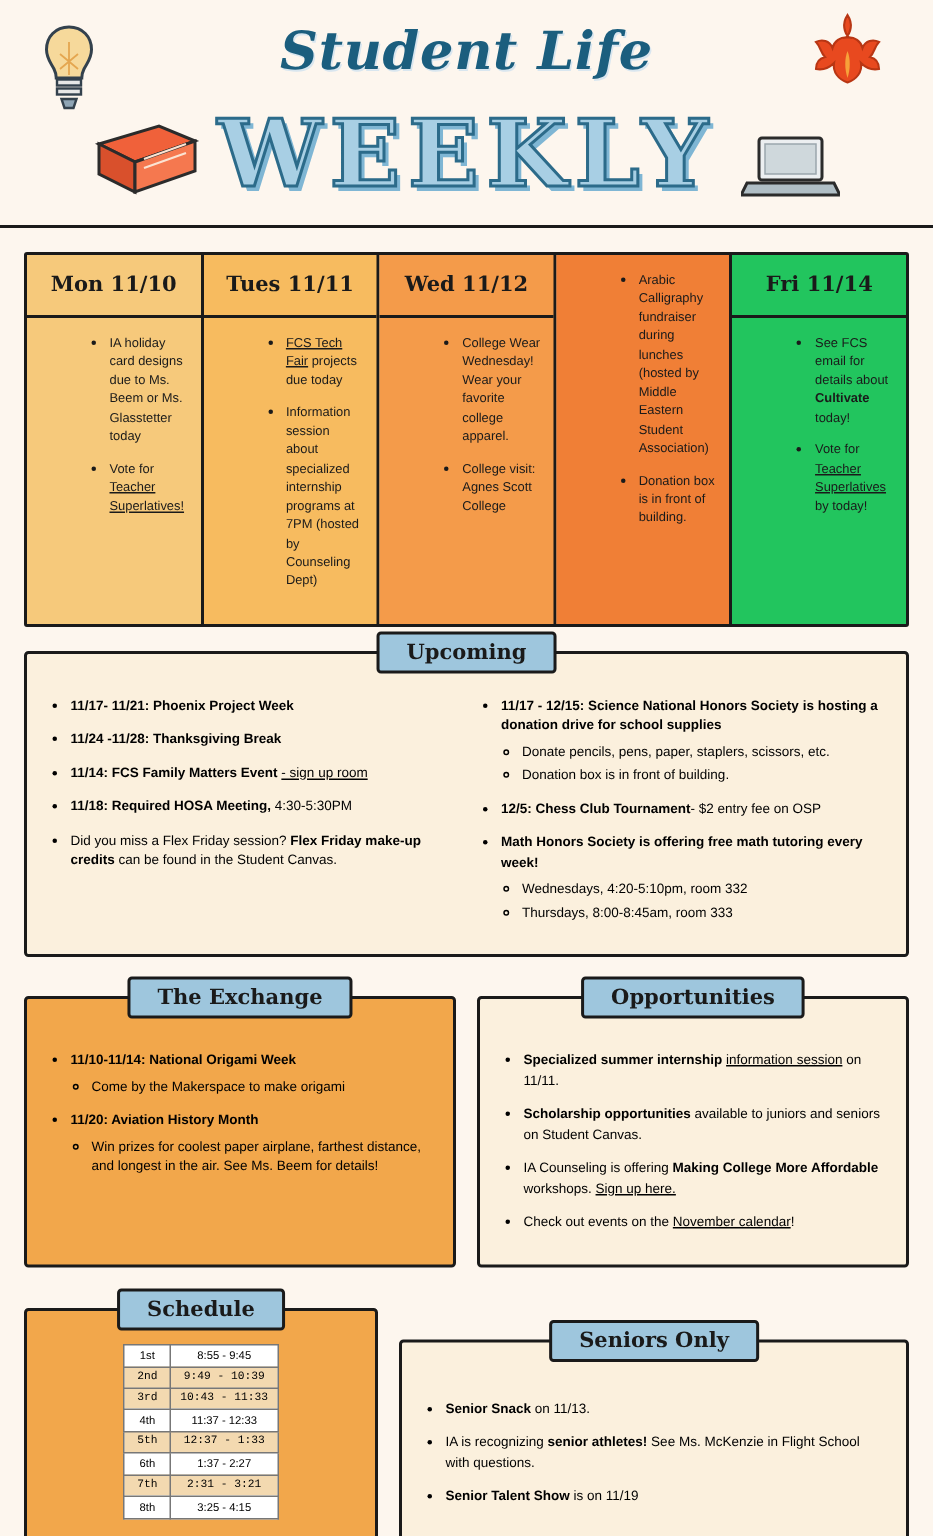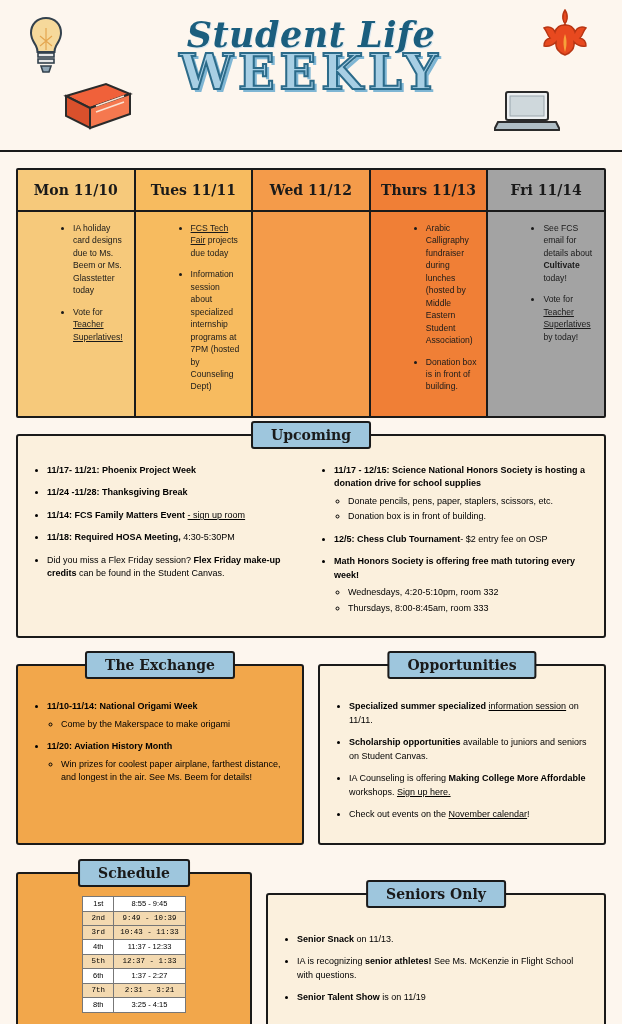--- a/index.html
+++ b/index.html
@@ -27,25 +27,25 @@
     font-family: "DejaVu Serif", serif;
     font-style: italic;
     font-weight: bold;
     font-size: 35px;
     color: #1b5e7e;
     letter-spacing: 0.5px;
     text-shadow: 1px 1px 0 #d9e6ef;
   }
   .title-big {
     position: absolute;
-    top: 41px; left: 0; right: 0;
+    top: 72px; left: 0; right: 0;
     text-align: center;
     font-family: "DejaVu Serif", serif;
     font-weight: bold;
-    font-size: 48px;
+    font-size: 62px;
     line-height: 62px;
     color: #a8cfe4;
     letter-spacing: 5px;
     -webkit-text-stroke: 2px #2c6b8a;
     text-shadow: 3px 3px 0 #7fb6d4;
   }
   .deco { position: absolute; }
   .deco-lightbulb { left: 22px; top: 14px; width: 48px; height: 62px; }
   .deco-book { left: 62px; top: 82px; width: 72px; height: 52px; }
   .deco-phoenix { right: 30px; top: 8px; width: 54px; height: 64px; }
@@ -144,21 +144,21 @@
   .sched-table tr.alt td { background: #f3d9b0; font-family: Liberation Mono, monospace; }
   .sched-table tr td { background: #ffffff; }
 
   .row-3 { display:flex; gap: 14px; margin: 0 16px; }
 
   
   .c1 { background: #f6c97b; }
   .c2 { background: #f7bb5f; }
   .c3 { background: #f49b4a; }
   .c4 { background: #f07f36; }
-  .c5 { background: #a3a3a3; }
+  .c5 { background: #22c55e; }
   .cream { background: #fbf0dd; }
   .orange-panel { background: #f2a74b; }
 </style>
 </head>
 <body>
 
 <div class="header">
   <svg class="deco deco-lightbulb" viewBox="0 0 48 62">
     <path d="M24 4c-9 0-15 6.5-15 15 0 6 3 9 5 13 1 2 1.5 4 1.5 6h17c0-2 .5-4 1.5-6 2-4 5-7 5-13 0-8.5-6-15-15-15z" fill="#f6d99b" stroke="#33414d" stroke-width="2"></path>
     <rect x="16" y="39" width="16" height="4" fill="#e7e7e7" stroke="#33414d" stroke-width="1.6"></rect>
@@ -206,24 +206,29 @@
     <div class="day-body">
       <ul>
         <li><span class="u">FCS Tech Fair</span> projects due today</li>
         <li>Information session about specialized internship programs at 7PM (hosted by Counseling Dept)</li>
       </ul>
     </div>
   </div>
 
   <div class="day-col c3">
     <div class="day-head">Wed 11/12</div>
+    <div class="day-body">
+      <ul>
+        <li>College Wear Wednesday! Wear your favorite college apparel.</li>
+        <li>College visit: Agnes Scott College</li>
+      </ul>
+    </div>
   </div>
 
   <div class="day-col c4">
-    <div class="day-head">Thurs 11/13</div>
     <div class="day-body">
       <ul>
         <li>Arabic Calligraphy fundraiser during lunches (hosted by Middle Eastern Student Association)</li>
         <li>Donation box is in front of building.</li>
       </ul>
     </div>
   </div>
 
   <div class="day-col c5">
     <div class="day-head">Fri 11/14</div>
@@ -285,21 +290,21 @@
         <ul>
             <li>Win prizes for coolest paper airplane, farthest distance, and longest in the air. See Ms. Beem for details!</li>
           </ul>
       </li>
     </ul>
   </div>
 
   <div class="section cream" style="margin:0; flex:1 1 0; padding-top:24px;">
     <div class="banner banner-center">Opportunities</div>
     <ul class="bullets" style="margin-top:10px;">
-      <li><span class="b">Specialized summer specialized</span> <span class="u">information session</span> on 11/11.</li>
+      <li><span class="b">Specialized summer internship</span> <span class="u">information session</span> on 11/11.</li>
       <li><span class="b">Scholarship opportunities</span> available to juniors and seniors on Student Canvas.</li>
       <li>IA Counseling is offering <span class="b">Making College More Affordable</span> workshops. <span class="u">Sign up here.</span></li>
       <li>Check out events on the <span class="u">November calendar</span>!</li>
     </ul>
   </div>
 </div>
 
 <div class="row-3" style="margin-top:26px; align-items:center;">
   <div style="flex:0 0 236px; position:relative;">
     <div class="sched-outer">

